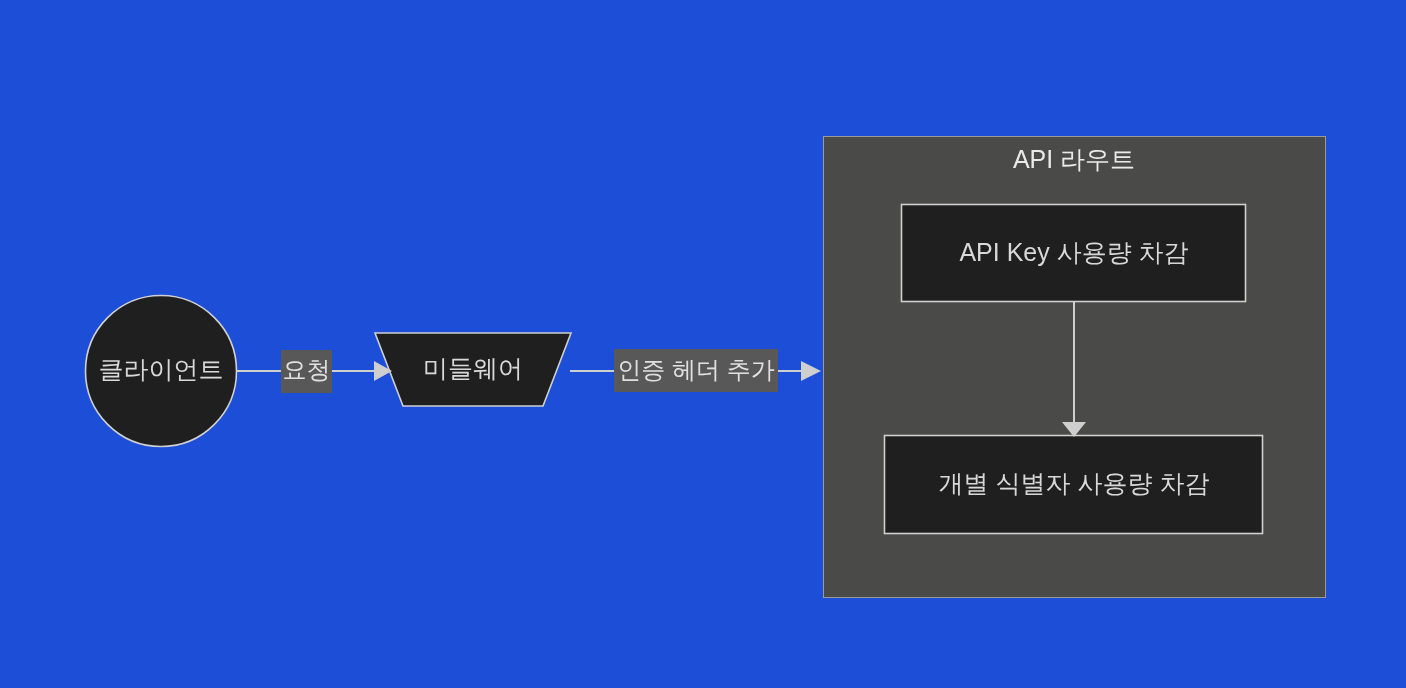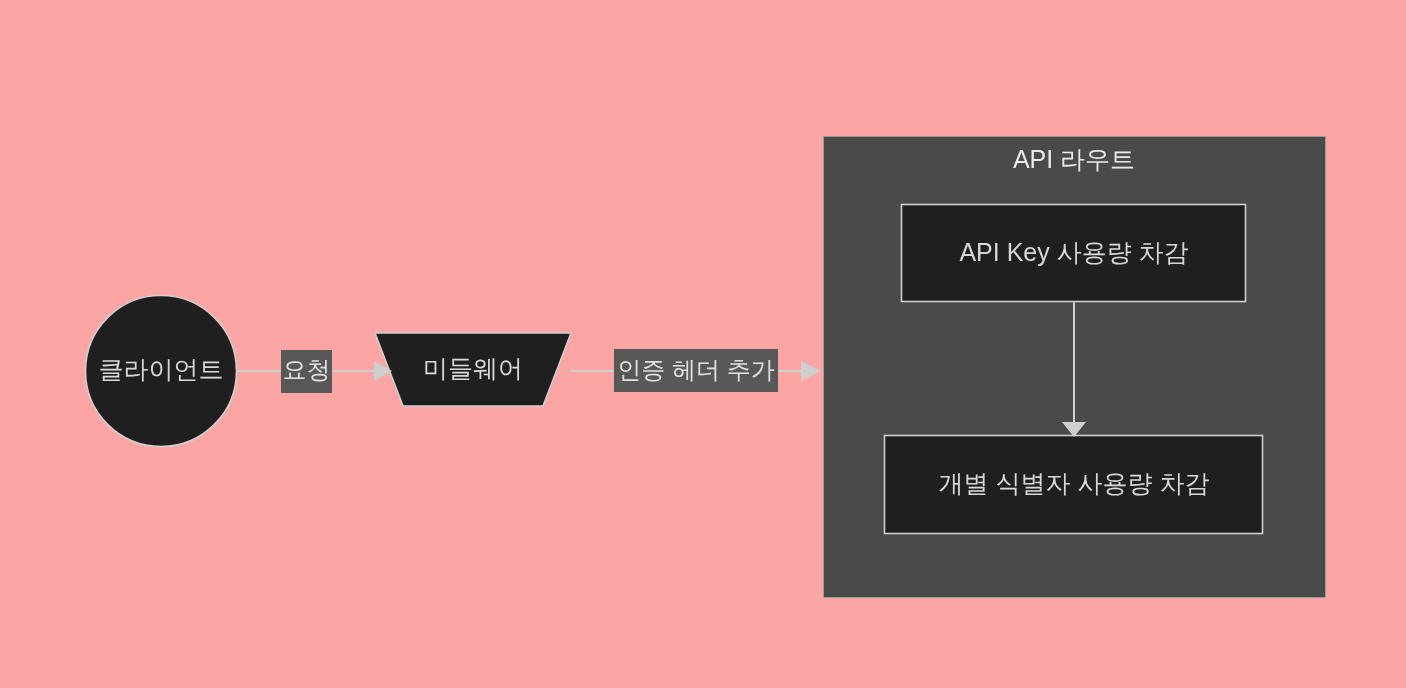--- a/index.html
+++ b/index.html
@@ -10,21 +10,21 @@
   body {
     width: 1406px;
     height: 688px;
     overflow: hidden;
     font-family: "Liberation Sans", "DejaVu Sans", sans-serif;
   }
   #diagram-root {
     position: relative;
     width: 1406px;
     height: 688px;
-    background: #fca5a5;
+    background: #1d4ed8;
   }
   #diagram-svg {
     position: absolute;
     top: 0;
     left: 0;
     width: 1406px;
     height: 688px;
   }
   .node-text {
     fill: #d8d8d8;

